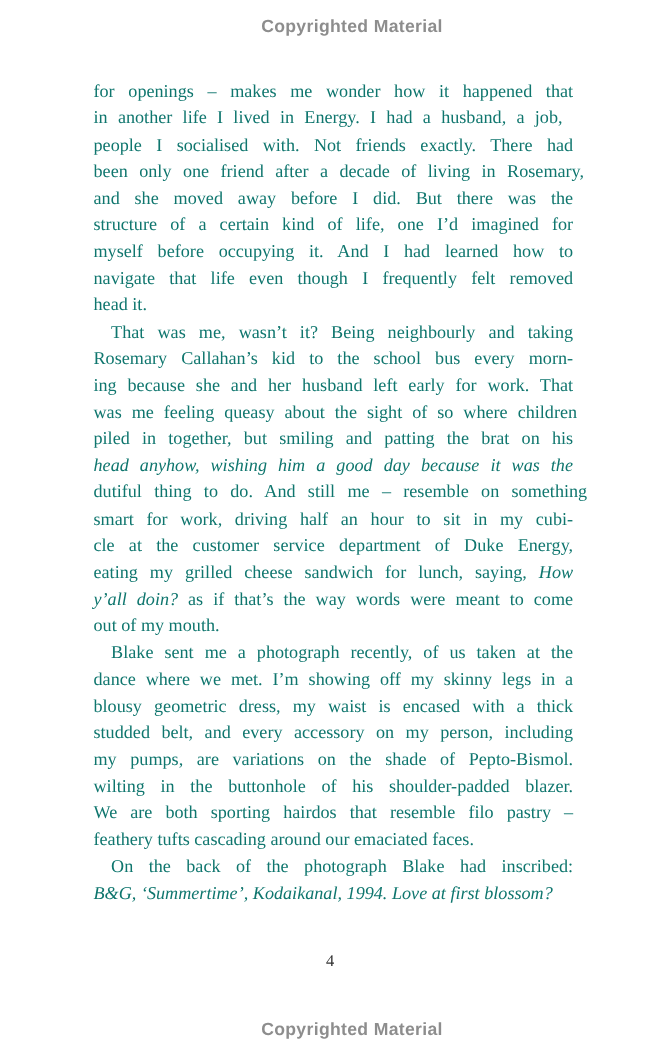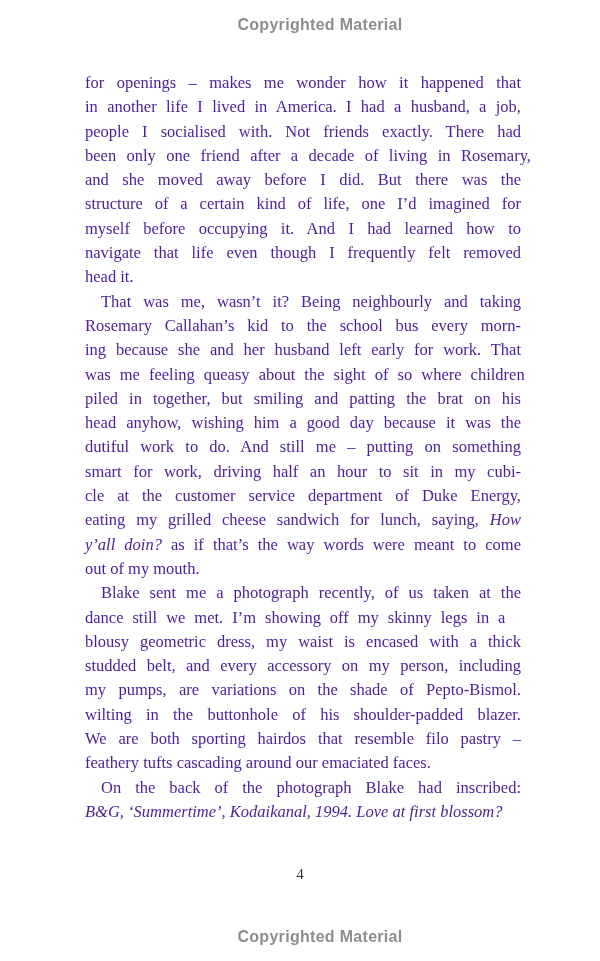--- a/index.html
+++ b/index.html
@@ -28,21 +28,21 @@
     margin-left: 20px;
   }
   .notice.top { top: 16px; }
   .notice.bottom { top: 928px; }
   .text-block {
     position: absolute;
     left: 85px;
     top: 71px;
     width: 436px;
     font-size: 16.5px;
-    color: #4c1d95;
+    color: #0f766e;
   }
   .line {
     height: 24.3px;
     line-height: 24.3px;
     white-space: nowrap;
   }
   .line.indent { padding-left: 16px; }
   .italic { font-style: italic; }
   .page-number {
     position: absolute;
@@ -55,42 +55,42 @@
   }
 </style>
 </head>
 <body>
 
 <div class="page">
   <div class="notice top">Copyrighted Material</div>
 
   <div class="text-block">
       <div class="line"><span class="content" style="word-spacing: 8.27257px;"><span>for openings – makes me wonder how it happened that</span></span></div>
-      <div class="line"><span class="content" style="word-spacing: 5.21354px;"><span>in another life I lived in America. I had a husband, a job,</span></span></div>
+      <div class="line"><span class="content" style="word-spacing: 5.21354px;"><span>in another life I lived in Energy. I had a husband, a job,</span></span></div>
       <div class="line"><span class="content" style="word-spacing: 8.9668px;"><span>people I socialised with. Not friends exactly. There had</span></span></div>
       <div class="line"><span class="content" style="word-spacing: 6.26094px;"><span>been only one friend after a decade of living in Rosemary,</span></span></div>
       <div class="line"><span class="content" style="word-spacing: 9.37344px;"><span>and she moved away before I did. But there was the</span></span></div>
       <div class="line"><span class="content" style="word-spacing: 7.81719px;"><span>structure of a certain kind of life, one I’d imagined for</span></span></div>
       <div class="line"><span class="content" style="word-spacing: 9.24132px;"><span>myself before occupying it. And I had learned how to</span></span></div>
       <div class="line"><span class="content" style="word-spacing: 8.79688px;"><span>navigate that life even though I frequently felt removed</span></span></div>
       <div class="line last"><span class="content"><span>head it.</span></span></div>
       <div class="line indent"><span class="content" style="word-spacing: 7.80273px;"><span>That was me, wasn’t it? Being neighbourly and taking</span></span></div>
       <div class="line"><span class="content" style="word-spacing: 8.67578px;"><span>Rosemary Callahan’s kid to the school bus every morn-</span></span></div>
       <div class="line"><span class="content" style="word-spacing: 5.73906px;"><span>ing because she and her husband left early for work. That</span></span></div>
       <div class="line"><span class="content" style="word-spacing: 4.925px;"><span>was me feeling queasy about the sight of so where children</span></span></div>
       <div class="line"><span class="content" style="word-spacing: 6.95781px;"><span>piled in together, but smiling and patting the brat on his</span></span></div>
-      <div class="line"><span class="content" style="word-spacing: 5.90313px;"><span>head anyhow, wishing him a good day because it was the</span></span></div>
-      <div class="line"><span class="content" style="word-spacing: 7.07031px;"><span>dutiful work to do. And still me – putting on something</span></span></div>
+      <div class="line"><span class="content" style="word-spacing: 5.90313px; font-style: italic;"><span>head anyhow, wishing him a good day because it was the</span></span></div>
+      <div class="line"><span class="content" style="word-spacing: 7.07031px;"><span>dutiful thing to do. And still me – resemble on something</span></span></div>
       <div class="line"><span class="content" style="word-spacing: 7.39205px; margin-top: 32px;"><span>smart for work, driving half an hour to sit in my cubi-</span></span></div>
       <div class="line"><span class="content" style="word-spacing: 8.79883px;"><span>cle at the customer service department of Duke Energy,</span></span></div>
       <div class="line"><span class="content" style="word-spacing: 6.73047px;"><span>eating my grilled cheese sandwich for lunch, saying, </span><span class="italic">How</span></span></div>
       <div class="line"><span class="content" style="word-spacing: 4.93608px;"><span class="italic">y’all doin?</span><span> as if that’s the way words were meant to come</span></span></div>
       <div class="line last"><span class="content"><span>out of my mouth.</span></span></div>
       <div class="line indent"><span class="content" style="word-spacing: 5.86406px;"><span>Blake sent me a photograph recently, of us taken at the</span></span></div>
-      <div class="line"><span class="content" style="word-spacing: 4.83807px;"><span>dance still we met. I’m showing off my skinny legs in a</span></span></div>
+      <div class="line"><span class="content" style="word-spacing: 4.83807px;"><span>dance where we met. I’m showing off my skinny legs in a</span></span></div>
       <div class="line"><span class="content" style="word-spacing: 6.89757px;"><span>blousy geometric dress, my waist is encased with a thick</span></span></div>
       <div class="line"><span class="content" style="word-spacing: 6.27148px;"><span>studded belt, and every accessory on my person, including</span></span></div>
       <div class="line"><span class="content" style="word-spacing: 8.21484px;"><span>my pumps, are variations on the shade of Pepto-Bismol.</span></span></div>
       <div class="line"><span class="content" style="word-spacing: 10.0915px; font-family: Liberation Serif, serif;"><span>wilting in the buttonhole of his shoulder-padded blazer.</span></span></div>
       <div class="line"><span class="content" style="word-spacing: 7.70833px;"><span>We are both sporting hairdos that resemble filo pastry –</span></span></div>
       <div class="line last"><span class="content"><span>feathery tufts cascading around our emaciated faces.</span></span></div>
       <div class="line indent"><span class="content" style="word-spacing: 9.88672px;"><span>On the back of the photograph Blake had inscribed:</span></span></div>
       <div class="line last"><span class="content"><span class="italic">B&amp;G, ‘Summertime’, Kodaikanal, 1994. Love at first blossom?</span></span></div>
     </div>
 

